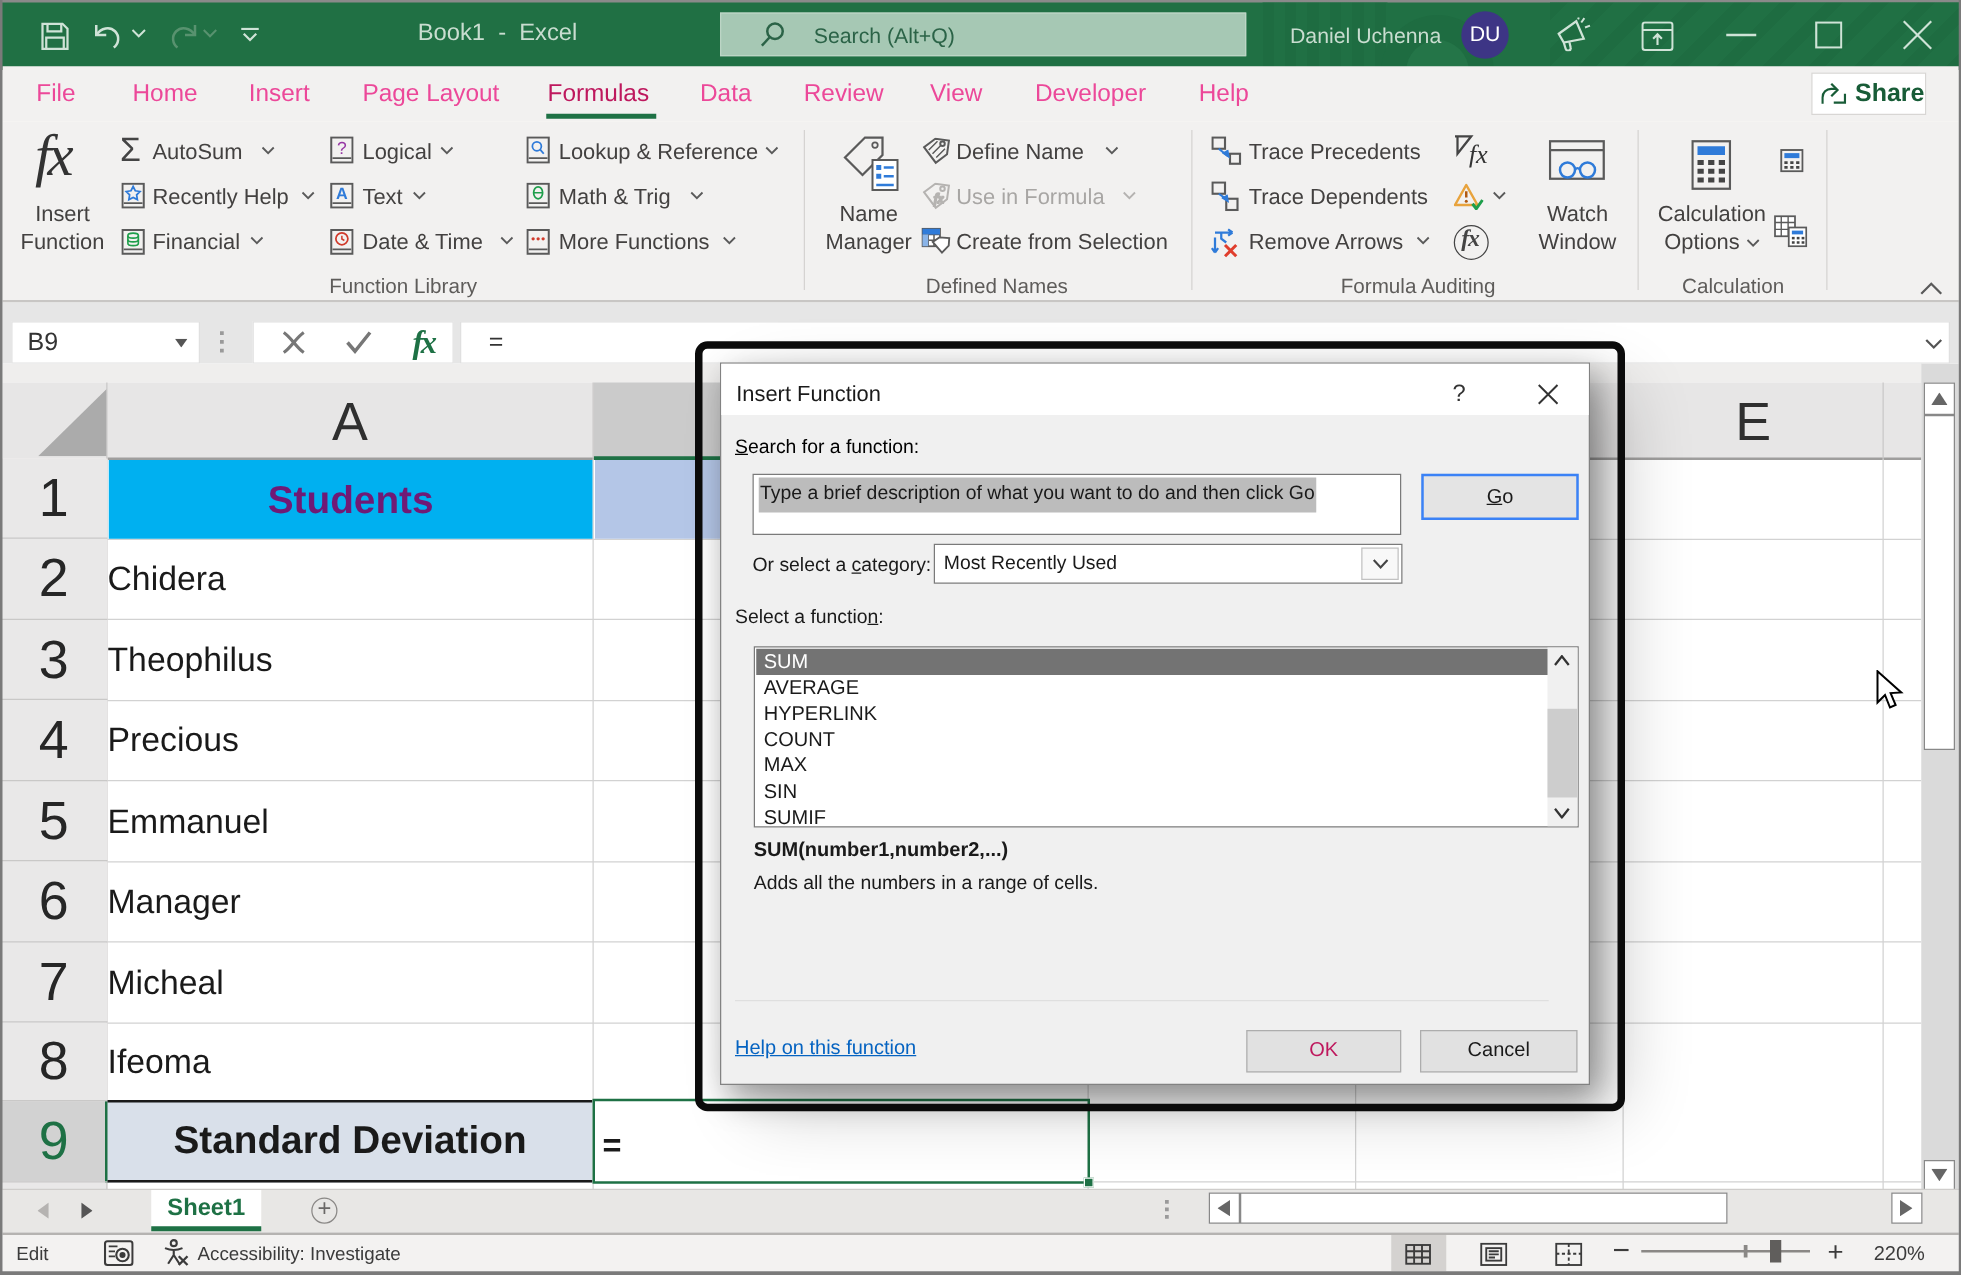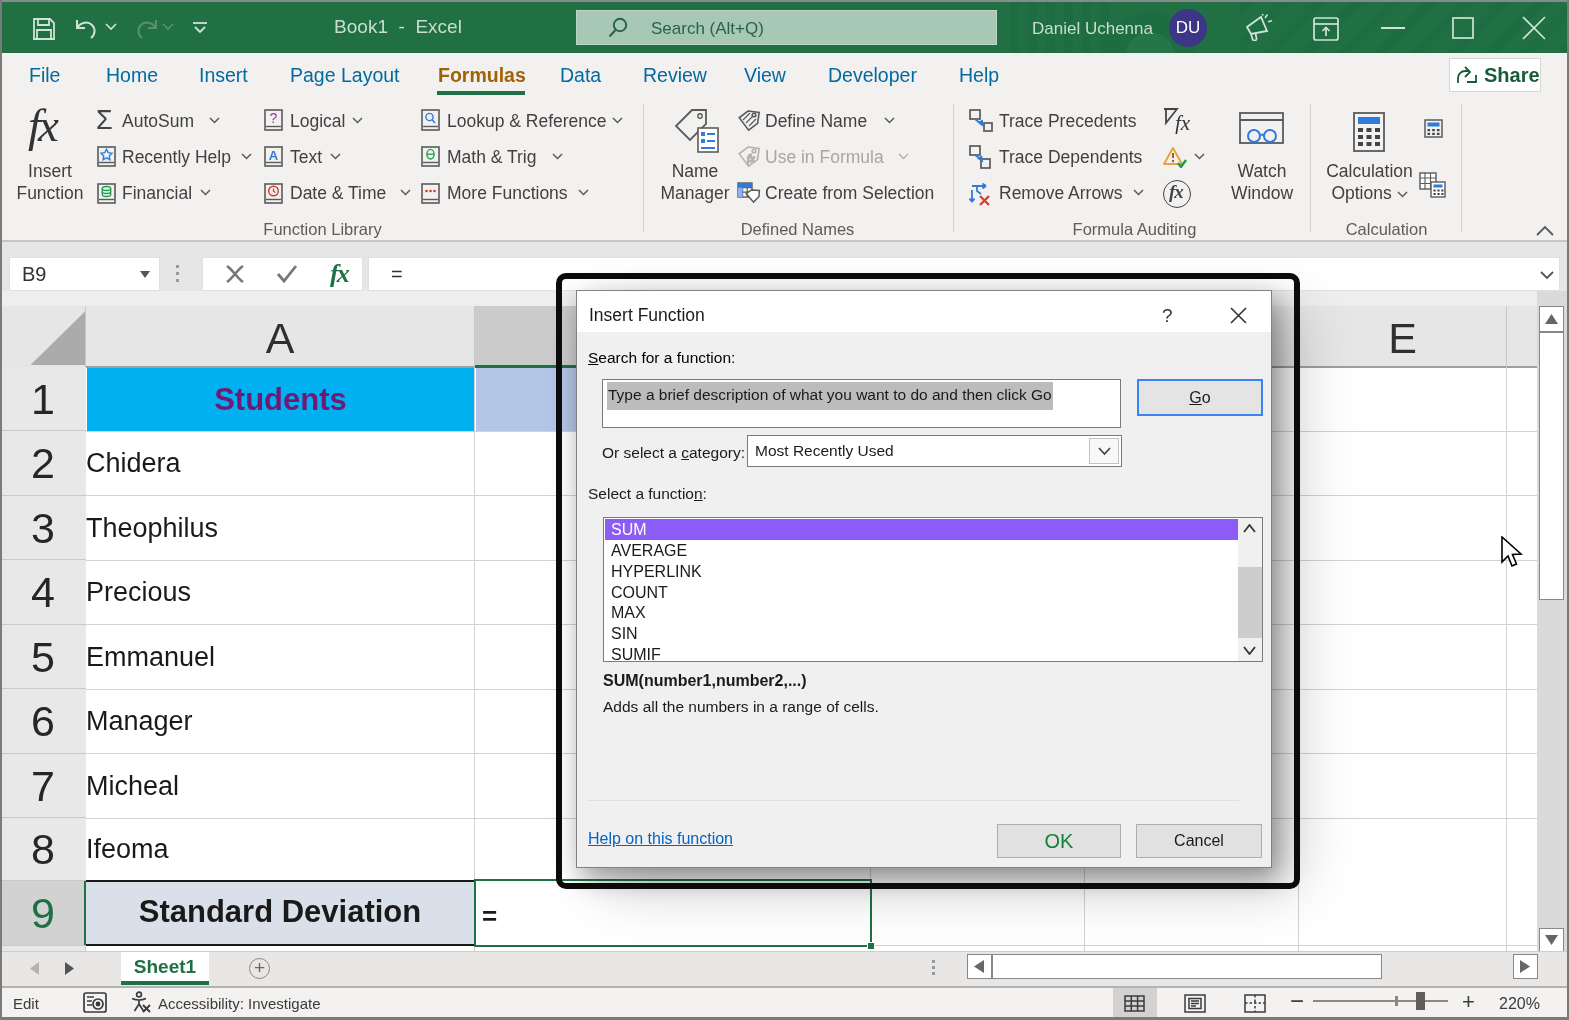--- a/index.html
+++ b/index.html
@@ -1,18 +1,18 @@
 <!DOCTYPE html>
 <html><head>
 <meta charset="utf-8">
 <style>
 html,body{margin:0;padding:0}
 body{position:relative;width:1569px;height:1020px;font-family:"Liberation Sans",sans-serif;background:#fff;overflow:hidden}
 .a{position:absolute}
-.tab{position:absolute;top:64px;font-size:19.5px;color:#0369a1;white-space:nowrap}
+.tab{position:absolute;top:64px;font-size:19.5px;color:#ec4899;white-space:nowrap}
 .rlbl{font-size:17.5px;color:#434140;white-space:nowrap}
 .glbl{position:absolute;top:220px;font-size:16.5px;color:#5e5c5a;text-align:center;white-space:nowrap}
 .sep{position:absolute;top:104px;height:128px;width:1px;background:#d5d3d1}
 svg{display:block}
 .colhdr{position:absolute;top:306px;height:61px;color:#2f2f2f;font-size:43px;text-align:center;line-height:65px}
 .rowhdr{position:absolute;left:0;width:86px;background:#e9e8e8;color:#262626;font-size:43px;text-align:center}
 .gl-h{position:absolute;left:86px;width:1451px;height:1px;background:#d2d2d2}
 .gl-v{position:absolute;top:367px;height:585px;width:1px;background:#d2d2d2}
 .name{position:absolute;left:86px;width:388px;font-size:27px;color:#1a1a1a;}
 </style>
@@ -83,21 +83,21 @@
     </svg>
 <svg class="a" style="left:1522px;top:16px" width="24" height="24" viewBox="0 0 24 24" fill="none" stroke="#cfe3d7" stroke-width="1.7">
       <path d="M1 1 L23 23 M23 1 L1 23"></path>
     </svg>
 
 <div class="a" style="left:2px;top:53px;width:1565px;height:44px;background:#f2f1f0"></div>
 <div class="tab" style="left:29px">File</div>
 <div class="tab" style="left:106px">Home</div>
 <div class="tab" style="left:199px">Insert</div>
 <div class="tab" style="left:290px">Page Layout</div>
-<div class="tab" style="left:438px;color:#a16207;font-weight:bold">Formulas</div>
+<div class="tab" style="left:438px;color:#be185d;font-weight:normal">Formulas</div>
 <div class="a" style="left:437px;top:91px;width:88px;height:4px;background:#1e7145"></div>
 <div class="tab" style="left:560px">Data</div>
 <div class="tab" style="left:643px">Review</div>
 <div class="tab" style="left:744px">View</div>
 <div class="tab" style="left:828px">Developer</div>
 <div class="tab" style="left:959px">Help</div>
 
 <div class="a" style="left:1449px;top:58px;width:92px;height:34px;background:#fff;border:1px solid #d8d6d4;box-sizing:border-box"></div>
 <svg class="a" style="left:1457px;top:66px" width="20" height="18" viewBox="0 0 20 18" fill="none" stroke="#185c37" stroke-width="1.8">
       <path d="M12 5 h-4 a7 7 0 0 0-7 7 v5"></path>
@@ -535,36 +535,36 @@
  <div class="a" style="left:25px;top:153px;font-size:15.5px;color:#1a1a1a;white-space:nowrap">Or select a <u>c</u>ategory:</div>
  <div class="a" style="left:170px;top:144px;width:375px;height:32px;background:#fff;border:1px solid #7a7a7a;box-sizing:border-box">
   <div style="position:absolute;left:7px;top:6px;font-size:15.5px;color:#1a1a1a;white-space:nowrap">Most Recently Used</div>
   <div style="position:absolute;right:2px;top:2px;width:30px;height:26px;background:#f8f8f8;border:1px solid #c2c2c2;box-sizing:border-box"></div>
   <svg style="position:absolute;right:10px;top:11px" width="13" height="9" viewBox="0 0 13 9" fill="none" stroke="#444" stroke-width="1.7">
           <path d="M1 1 l5.5 6 L12 1"></path>
         </svg>
  </div>
  <div class="a" style="left:11px;top:194px;font-size:15.5px;color:#1a1a1a">Select a functio<u>n</u>:</div>
  <div class="a" style="left:26px;top:226px;width:660px;height:145px;background:#fff;border:1px solid #7a7a7a;box-sizing:border-box">
-  <div style="position:absolute;left:1px;top:1px;width:634px;height:21px;background:#8b5cf6;color:#fff;font-size:16px;padding-left:6px;padding-top:2px;box-sizing:border-box">SUM</div>
+  <div style="position:absolute;left:1px;top:1px;width:634px;height:21px;background:#737373;color:#fff;font-size:16px;padding-left:6px;padding-top:2px;box-sizing:border-box">SUM</div>
   <div style="position:absolute;left:7px;top:23px;font-size:16px;color:#1a1a1a;line-height:20.8px">AVERAGE<br>HYPERLINK<br>COUNT<br>MAX<br>SIN<br>SUMIF</div>
   <div style="position:absolute;right:0;top:0;width:24px;height:143px;background:#f0f0f0"></div>
   <svg style="position:absolute;right:6px;top:6px" width="13" height="9" viewBox="0 0 13 9" fill="none" stroke="#333" stroke-width="1.8">
           <path d="M1 8 L6.5 1 L12 8"></path>
         </svg>
   <div style="position:absolute;right:0;top:49px;width:24px;height:71px;background:#cdcdcd"></div>
   <svg style="position:absolute;right:6px;bottom:6px" width="13" height="9" viewBox="0 0 13 9" fill="none" stroke="#333" stroke-width="1.8">
           <path d="M1 1 L6.5 8 L12 1"></path>
         </svg>
  </div>
  <div class="a" style="left:26px;top:381px;font-size:16px;font-weight:bold;color:#1a1a1a">SUM(number1,number2,...)</div>
  <div class="a" style="left:26px;top:407px;font-size:15.5px;color:#1a1a1a">Adds all the numbers in a range of cells.</div>
  <div class="a" style="left:11px;top:509px;width:651px;height:1px;background:#dfdfdf"></div>
  <div class="a" style="left:11px;top:539px;font-size:16px;color:#0563c1;text-decoration:underline">Help on this function</div>
- <div class="a" style="left:420px;top:533px;width:124px;height:34px;background:#e1e1e1;border:1px solid #adadad;box-sizing:border-box;text-align:center;font-size:20px;color:#15803d;line-height:32px">OK</div>
+ <div class="a" style="left:420px;top:533px;width:124px;height:34px;background:#e1e1e1;border:1px solid #adadad;box-sizing:border-box;text-align:center;font-size:16px;color:#be185d;line-height:32px">OK</div>
  <div class="a" style="left:559px;top:533px;width:126px;height:34px;background:#e1e1e1;border:1px solid #adadad;box-sizing:border-box;text-align:center;font-size:16px;color:#1a1a1a;line-height:32px">Cancel</div>
 </div>
 
 <div class="a" style="left:556px;top:273px;width:744px;height:616px;border:6px solid #0b0b0b;border-radius:10px;box-sizing:border-box"></div>
 
 <div class="a" style="left:0;top:0;width:2px;height:1020px;background:#7a7a7a"></div>
 <div class="a" style="left:1567px;top:0;width:2px;height:1020px;background:#7a7a7a"></div>
 <div class="a" style="left:0;top:1017px;width:1569px;height:3px;background:#7a7a7a"></div>
 
 </polyline>

